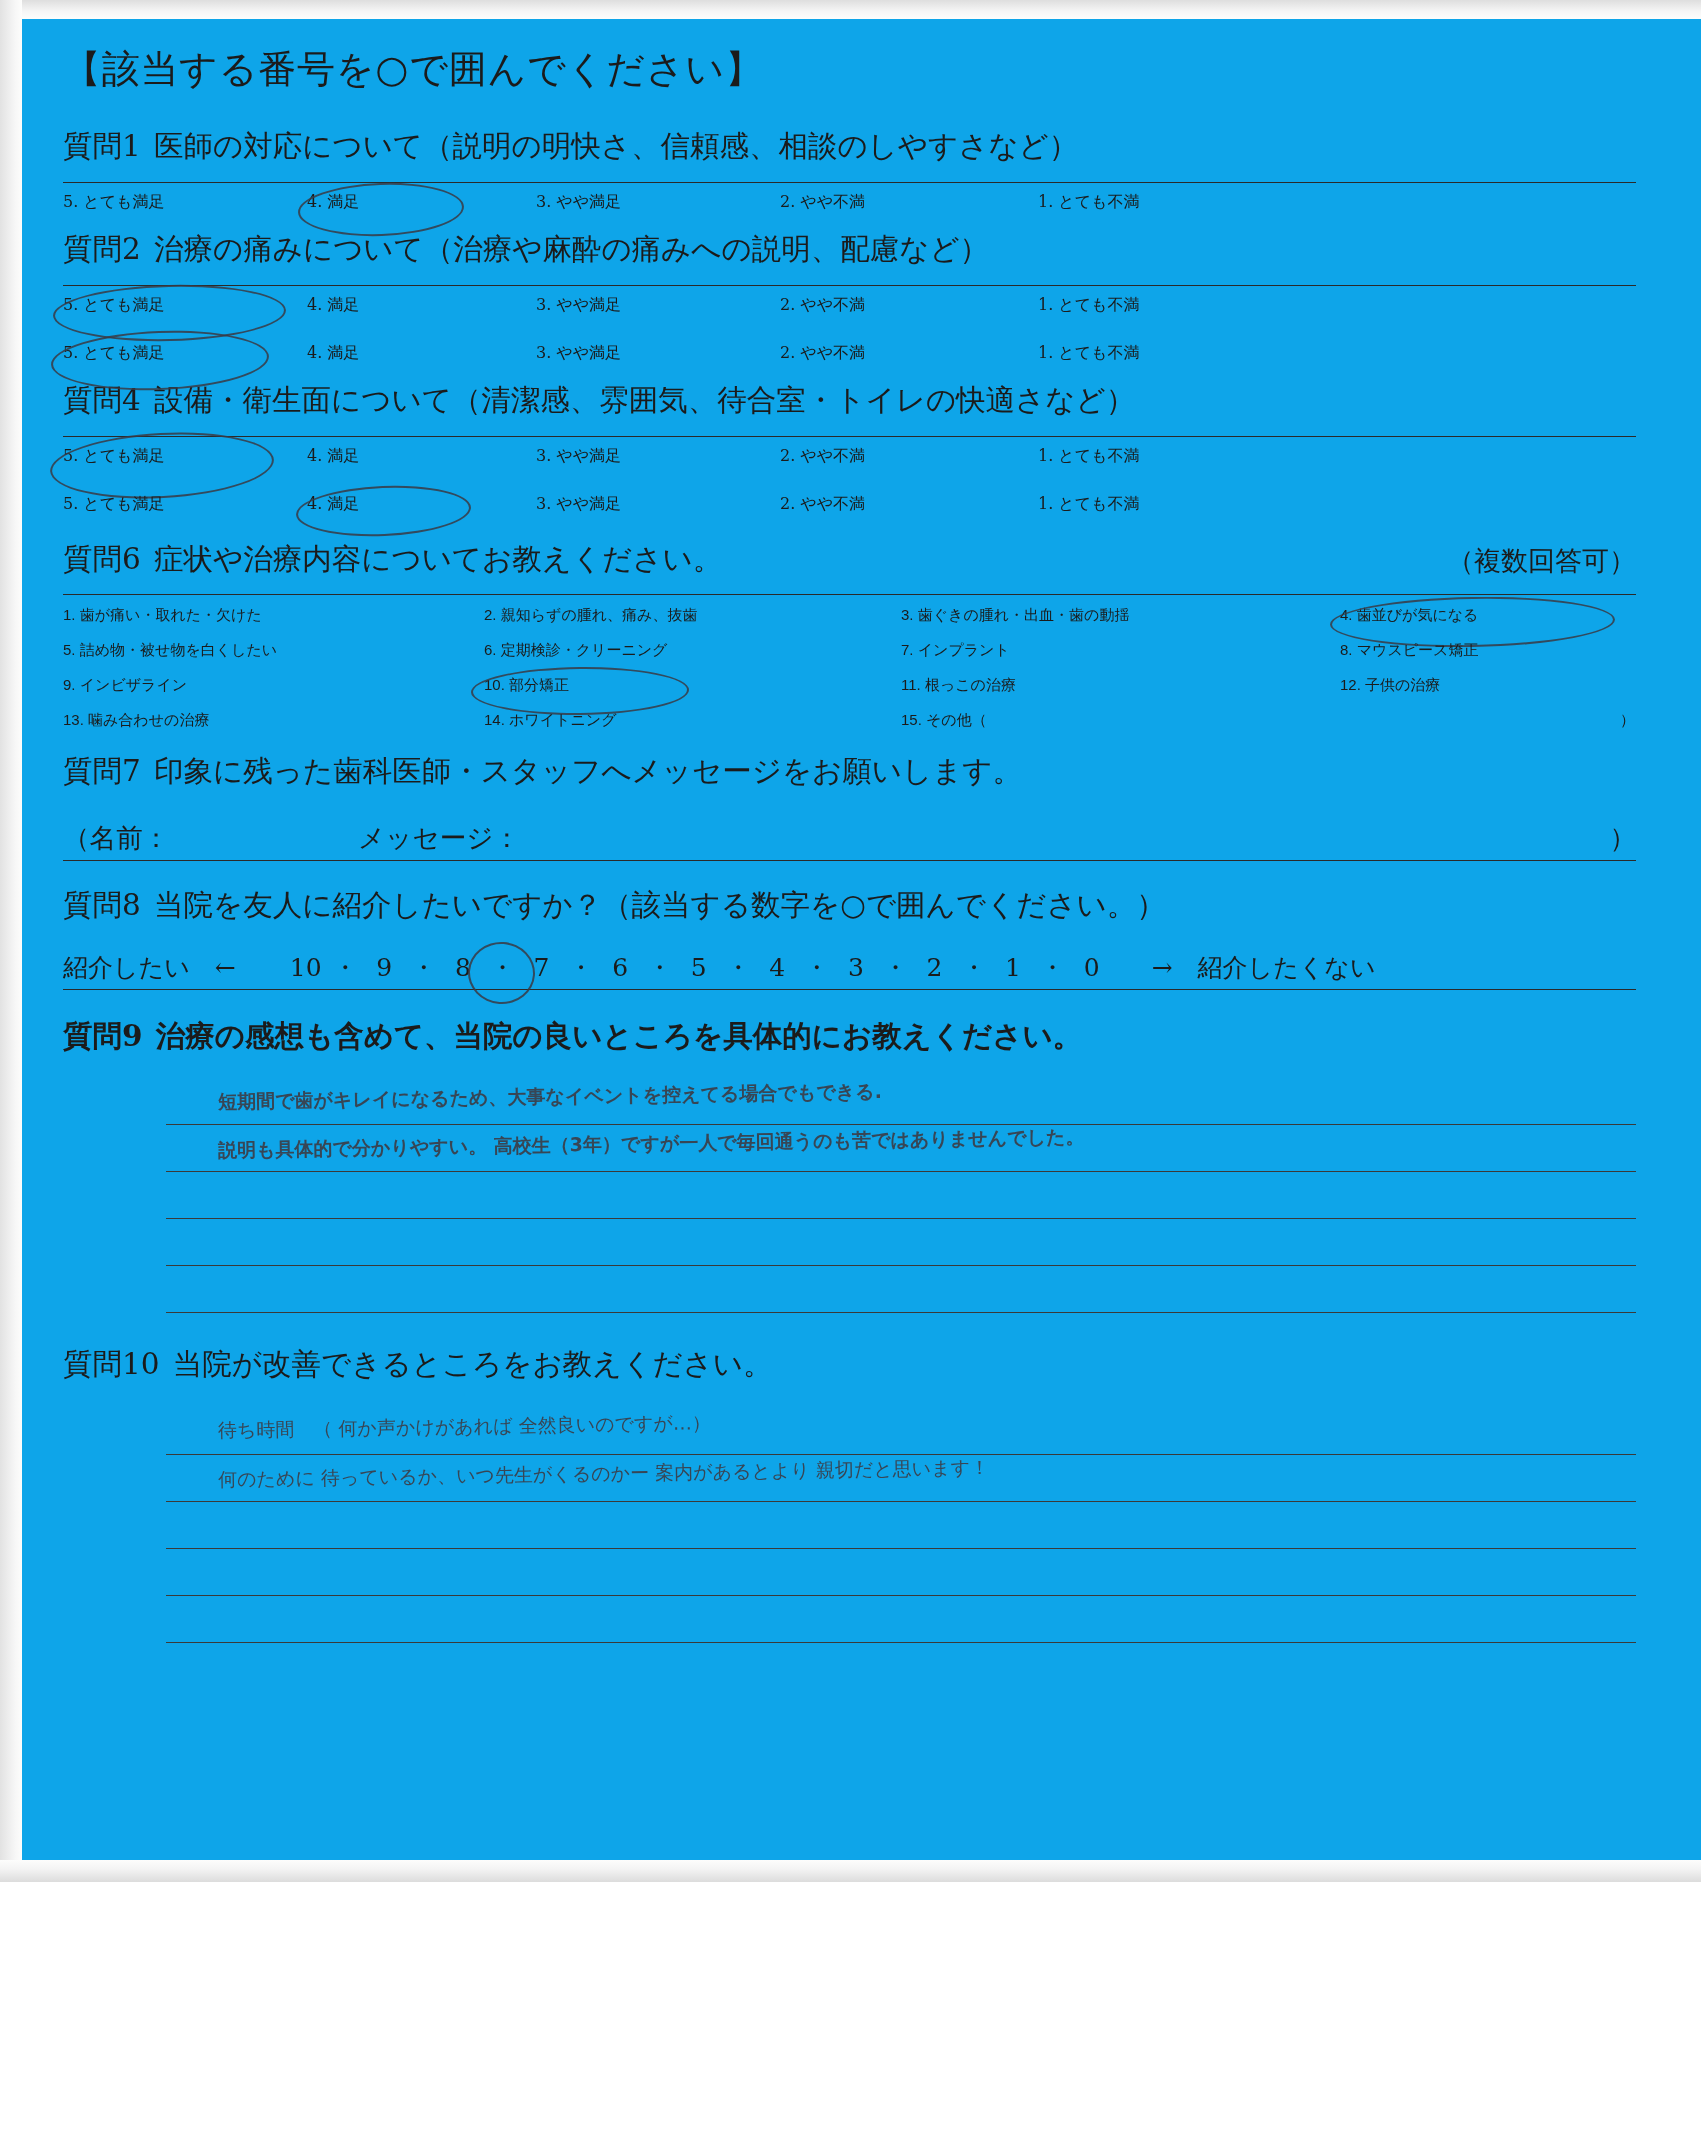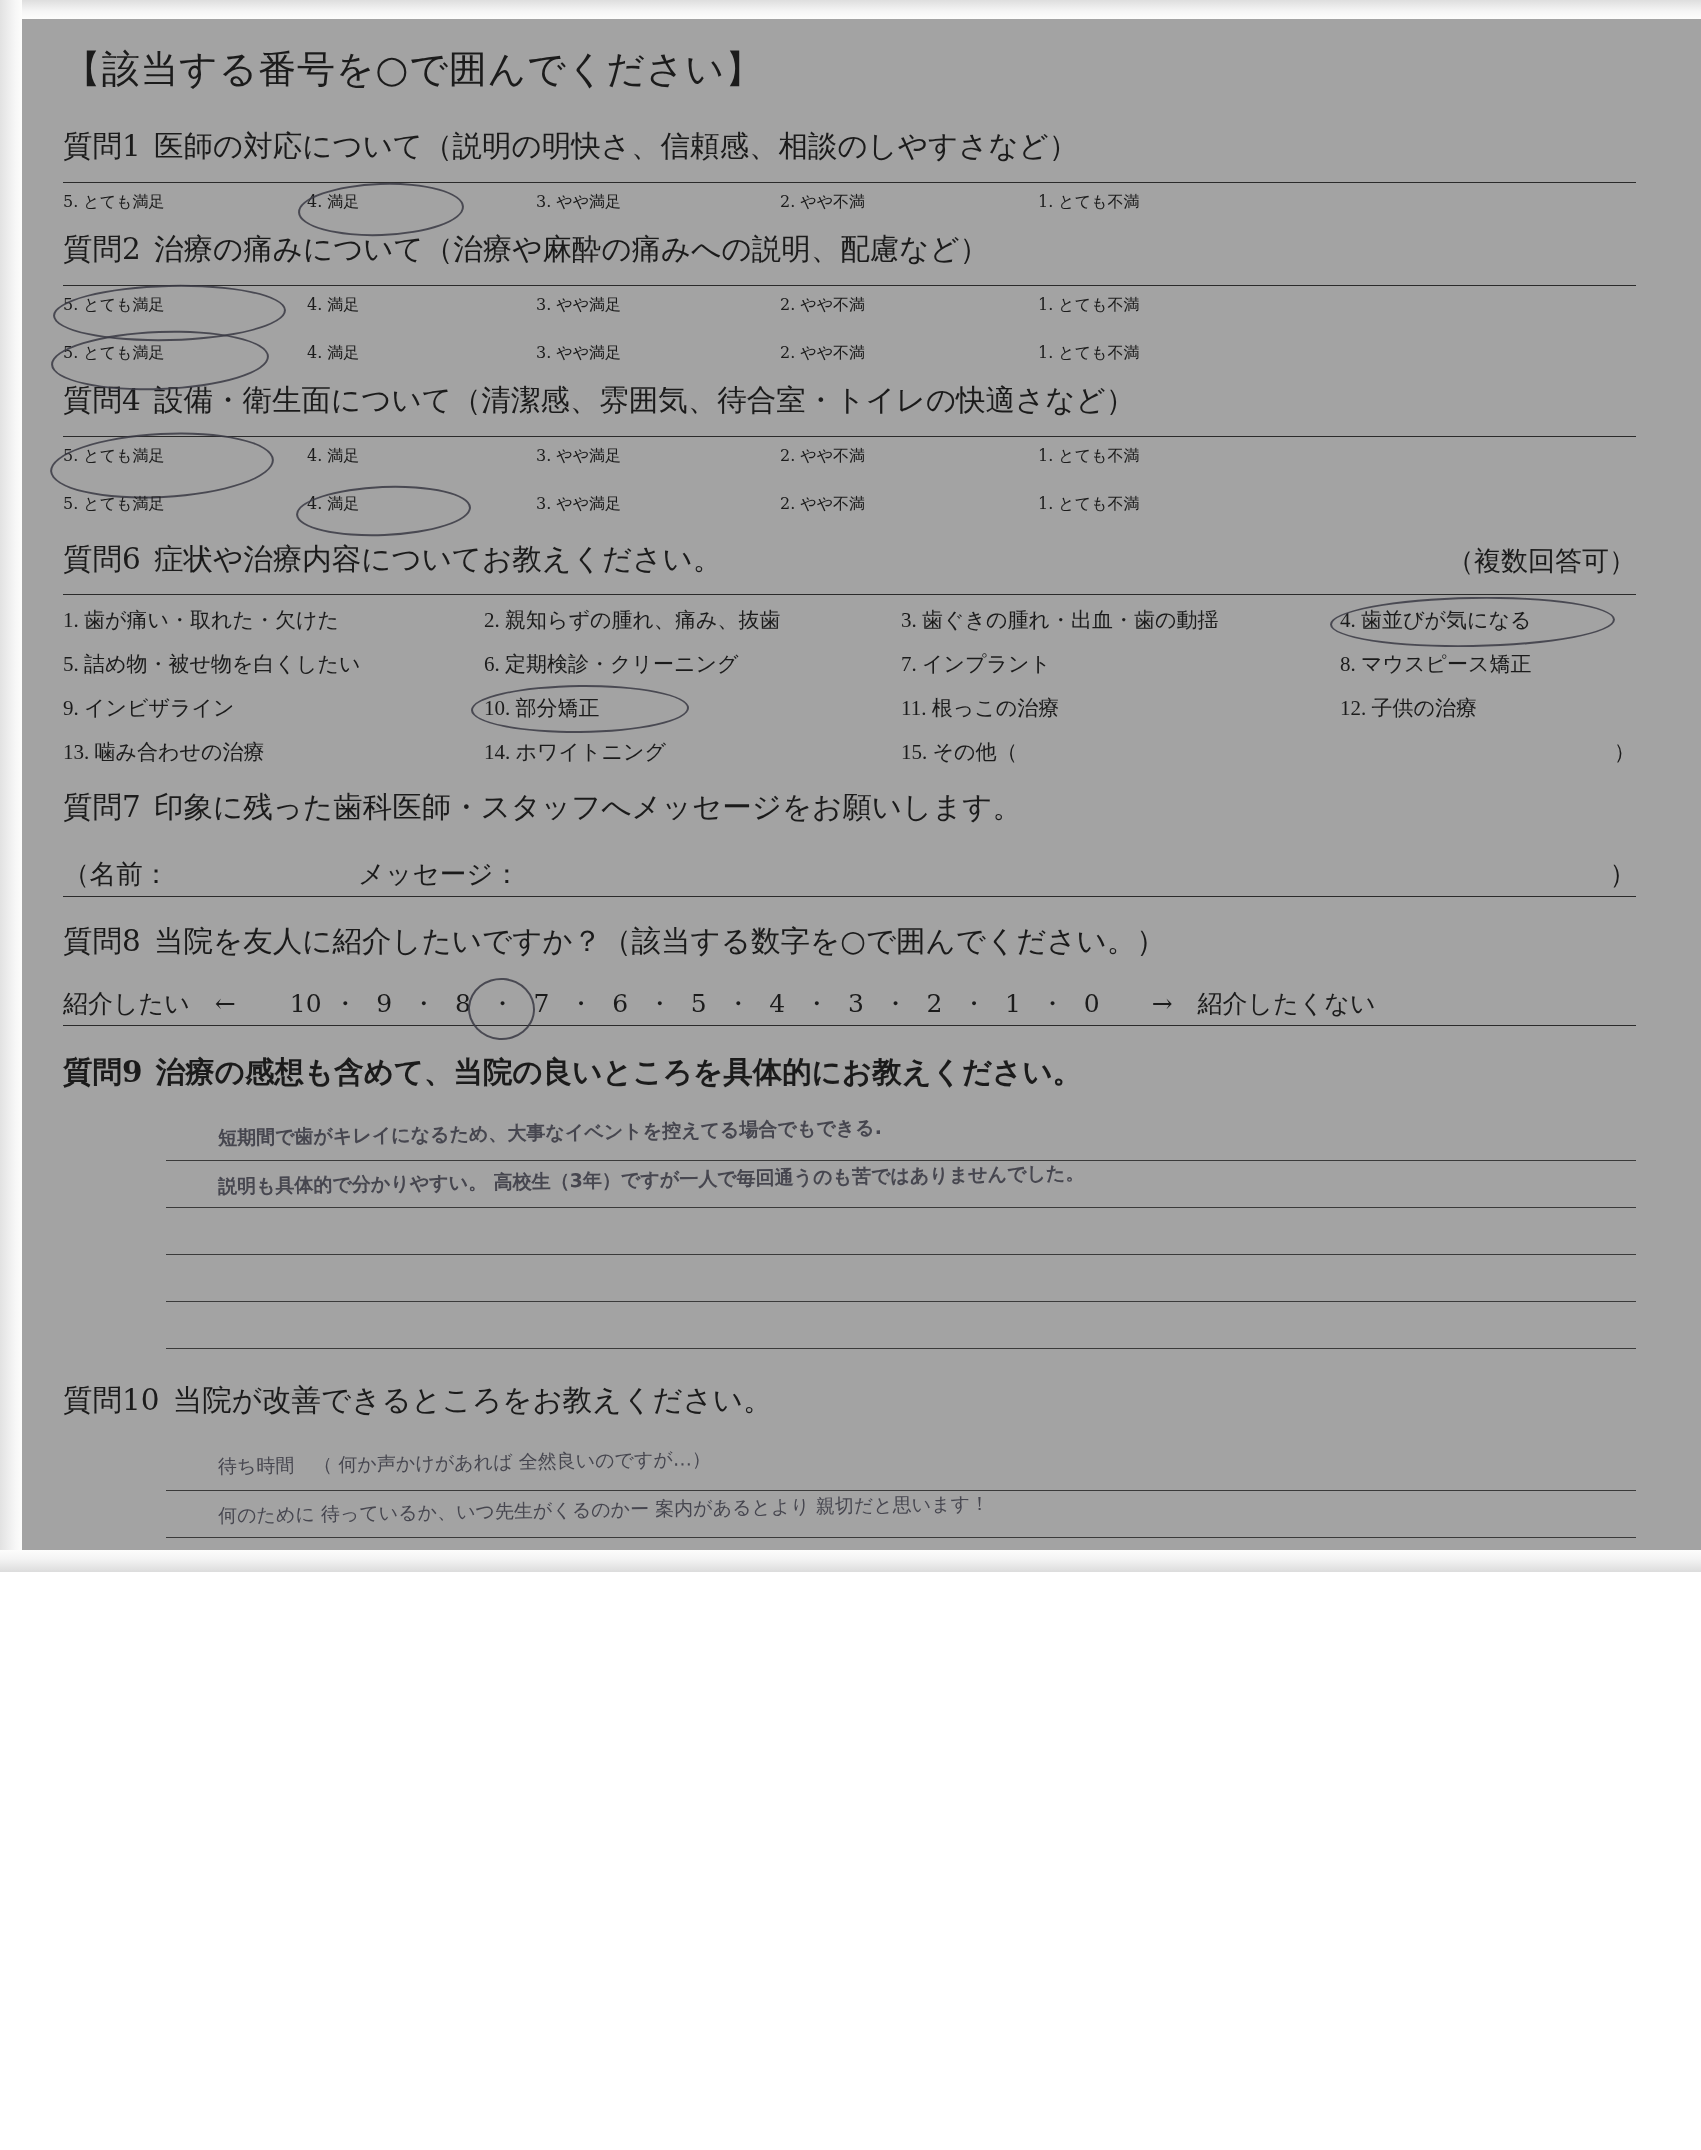--- a/index.html
+++ b/index.html
@@ -7,22 +7,22 @@
     padding: 0;
     background: #ffffff;
   }
   body {
     font-family: "Liberation Serif", serif;
     color: #1b1b1b;
   }
   .page {
     position: relative;
     width: 1701px;
-    height: 1572px;
-    background: #a3a3a3;
+    height: 1882px;
+    background: #0ea5e9;
     overflow: hidden;
   }
   
   .scan-edge-top {
     position: absolute;
     top: 0; left: 0; right: 0;
     height: 19px;
     background: linear-gradient(180deg, #dedede 0%, #f6f6f6 60%, #fdfdfc 100%);
   }
   .scan-edge-left {
@@ -90,23 +90,23 @@
     position: absolute;
     border: 2.2px solid #3a3a44;
     border-radius: 50%;
     pointer-events: none;
     opacity: .85;
   }
 
   
   .q6-grid {
     position: relative;
-    font-size: 21px;
+    font-size: 15px;
     padding-top: 10.3px;
-    font-family: Liberation Serif, serif;
+    font-family: Liberation Sans, sans-serif;
   }
   .q6-row {
     display: flex;
     margin-bottom: 16px;
     position: relative;
   }
   .q6-cell { position: relative; }
   .c1 { width: 421px; }
   .c2 { width: 417px; }
   .c3 { width: 439px; }

